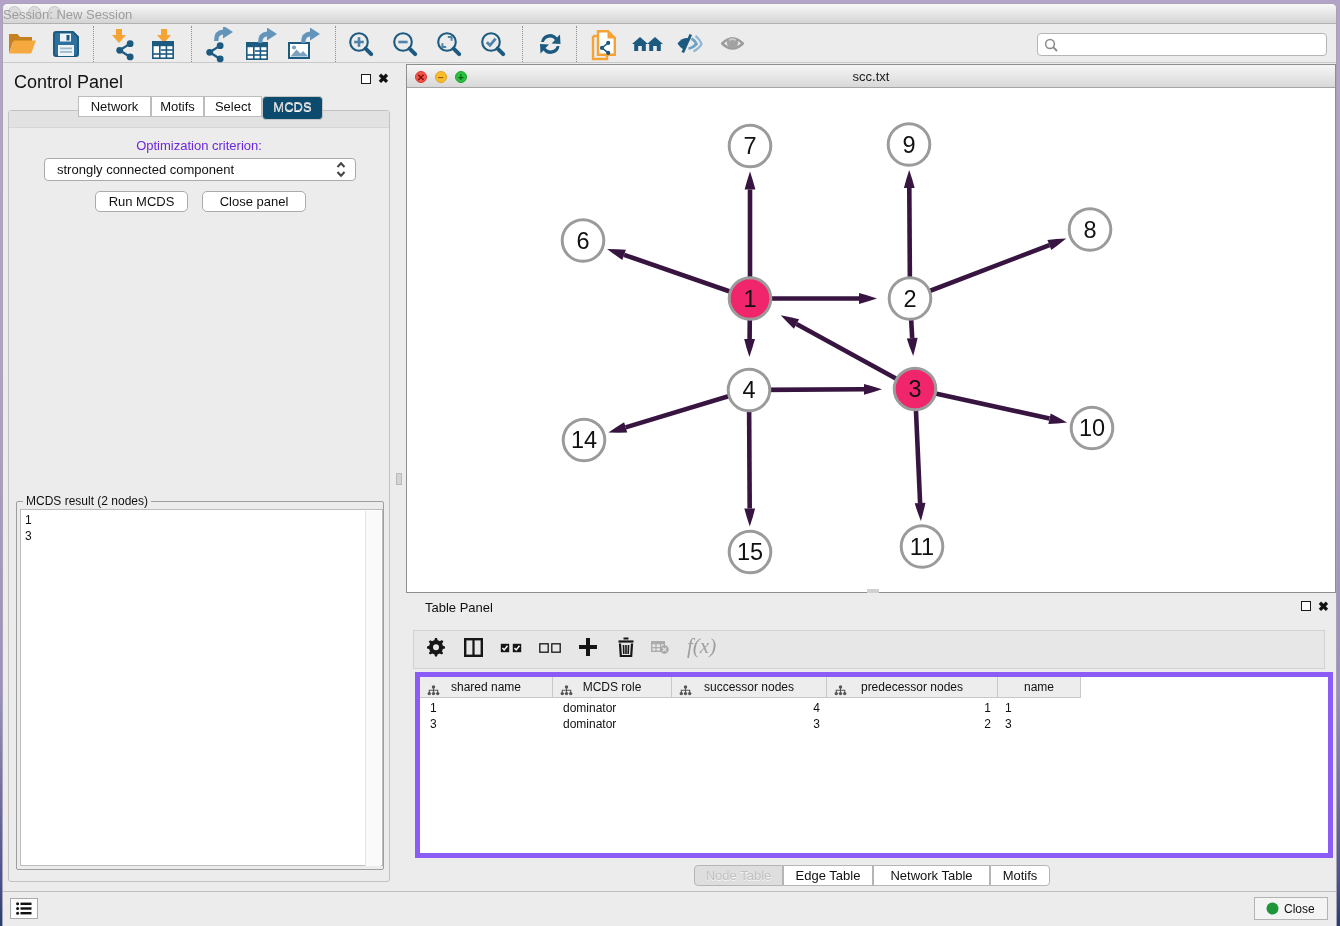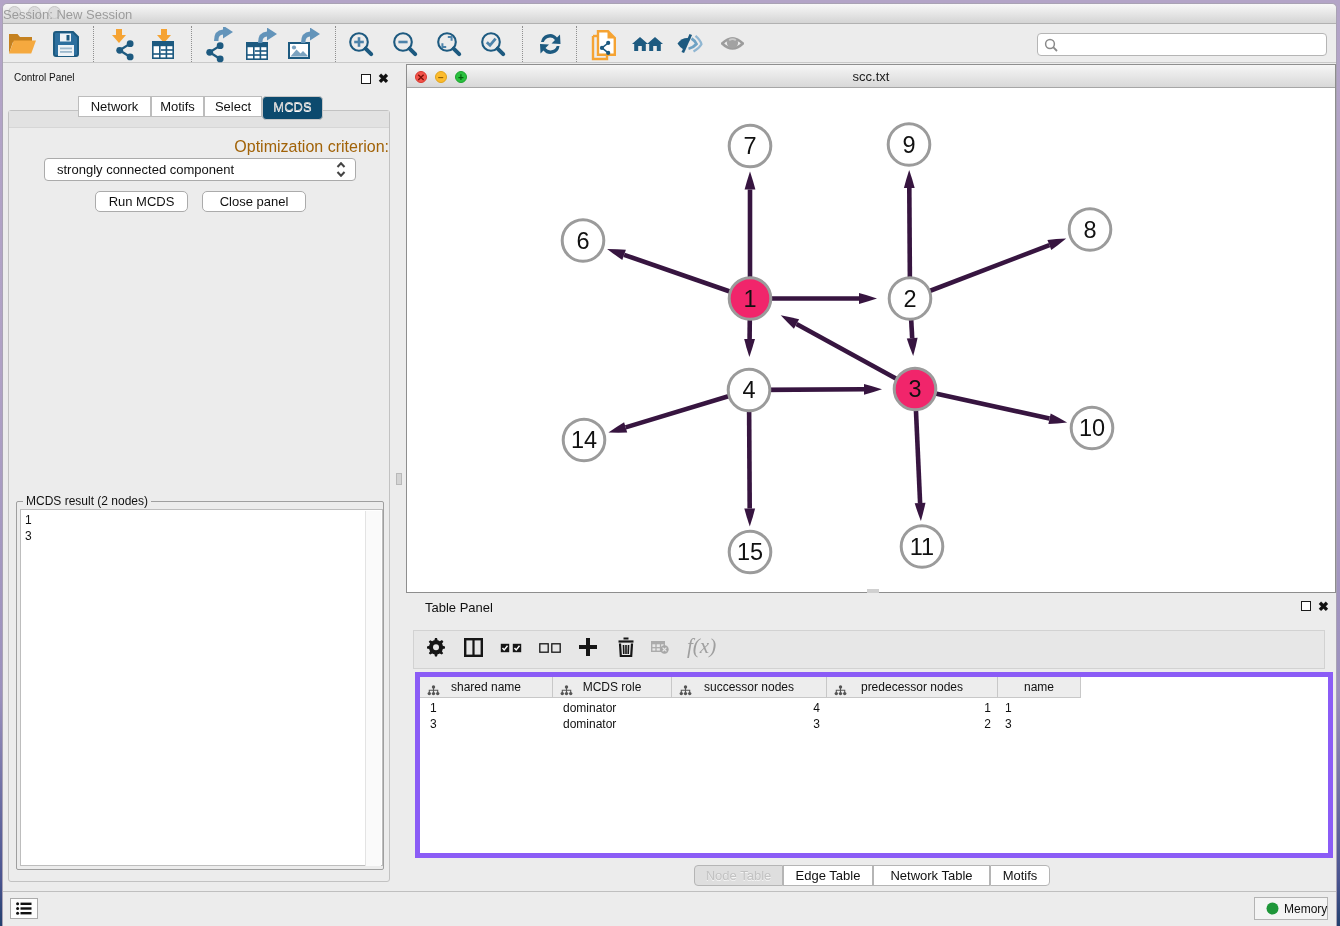--- a/index.html
+++ b/index.html
@@ -7,27 +7,27 @@
 body { font-family:"Liberation Sans", sans-serif; background:linear-gradient(180deg,#b3a4c7 0%,#b0a1c5 40%,#9b90bd 75%,#4a5490 95%,#23406e 100%); position:relative; }
 .win { position:absolute; left:2px; top:3px; width:1335px; height:923px; background:#ececec; border-radius:5px 5px 0 0; border:1px solid #a9a2b4; border-bottom:none; }
 .titlebar { position:absolute; left:0; top:0; width:100%; height:20px; background:linear-gradient(#f8f8f8,#d4d4d4); border-bottom:1px solid #b1b1b1; border-radius:5px 5px 0 0; }
 .tl { position:absolute; top:2px; width:13px; height:13px; border-radius:50%; background:#dcdcdc; border:1px solid #c6c6c6; }
 .title-text { position:absolute; top:3px; width:100%; font-size:13px; color:#9c9c9c; }
 .toolbar { position:absolute; left:0; top:20px; width:100%; height:39px; background:#ececec; border-bottom:1px solid #c9c9c9; }
 .sep { position:absolute; top:2px; height:36px; width:0; border-left:1px dotted #8f8f8f; }
 .ticon { position:absolute; top:5px; }
 .search { position:absolute; left:1034px; top:9px; width:290px; height:23px; background:#fff; border:1px solid #b5b5b5; border-radius:4px; }
 
-.cp-head { position:absolute; font-size:10px; color:#111; }
+.cp-head { position:absolute; font-size:18px; color:#111; }
 .sq-btn { position:absolute; width:10px; height:10px; border:1.6px solid #1a1a1a; background:#fff; }
 .x-btn { position:absolute; font-size:13px; font-weight:bold; color:#111; line-height:1; }
 .tab { position:absolute; height:21px; z-index:3; background:#fff; border:1px solid #bcbcbc; font-size:13px; color:#111; text-align:center; line-height:20px; }
 .cp-panel { position:absolute; left:5px; top:106px; width:382px; height:772px; background:#ececec; border:1px solid #c2c2c2; border-radius:3px; }
 .cp-band { position:absolute; left:0px; top:0px; width:380px; height:17px; background:#e2e2e2; border-bottom:1px solid #d6d6d6; }
-.opt-label { position:absolute; left:0; top:27px; width:100%; text-align:right; font-size:16px; color:#a16207; }
+.opt-label { position:absolute; left:0; top:27px; width:100%; text-align:center; font-size:13px; color:#6d28d9; }
 .combo { position:absolute; left:35px; top:47px; width:312px; height:23px; background:#fff; border:1px solid #ababab; border-radius:4px; font-size:13px; color:#111; line-height:21px; padding-left:12px; }
 .btn { position:absolute; height:21px; background:#fff; border:1px solid #ababab; border-radius:5px; font-size:13px; color:#111; text-align:center; line-height:19px; }
 .fieldset { position:absolute; left:7px; top:390px; width:368px; height:369px; border:1px solid #9f9f9f; border-radius:2px; }
 .fs-legend { position:absolute; left:6px; top:-8px; background:#ececec; padding:0 3px; font-size:12px; color:#111; }
 .fs-white { position:absolute; left:3px; top:7px; width:363px; height:357px; background:#fff; border:1px solid #bdbdbd; }
 .scrolltrack { position:absolute; right:1px; top:1px; width:16px; height:355px; background:#fafafa; border-left:1px solid #e3e3e3; }
 
 .netwin { position:absolute; left:403px; top:60px; width:930px; height:529px; background:#fff; border:1px solid #8e8e8e; }
 .net-titlebar { position:absolute; left:0; top:0; width:100%; height:23px; background:linear-gradient(#f6f6f6,#d8d8d8); border-bottom:1px solid #a6a6a6; }
 .tl2 { position:absolute; top:6px; width:12px; height:12px; border-radius:50%; font-size:10px; font-weight:bold; text-align:center; line-height:12px; }
@@ -389,16 +389,16 @@
           <circle cx="1.6" cy="11.2" r="1.5" fill="#111"></circle>
           <rect x="4.5" y="0.6" width="11" height="2.4" fill="#111"></rect>
           <rect x="4.5" y="5.3" width="11" height="2.4" fill="#111"></rect>
           <rect x="4.5" y="10" width="11" height="2.4" fill="#111"></rect>
         </svg>
       </div>
     <div class="mem-btn">
         <svg width="13" height="13" viewBox="0 0 13 13" style="position:absolute;left:11px;top:4px;">
           <circle cx="6.5" cy="6.5" r="6" fill="#1e9639"></circle>
         </svg>
-        <span style="position:absolute;left:29px;top:4px;">Memory</span>
+        <span style="position:absolute;left:29px;top:4px;">Close</span>
       </div>
   </div>
 </div>
 
 </body></html>

